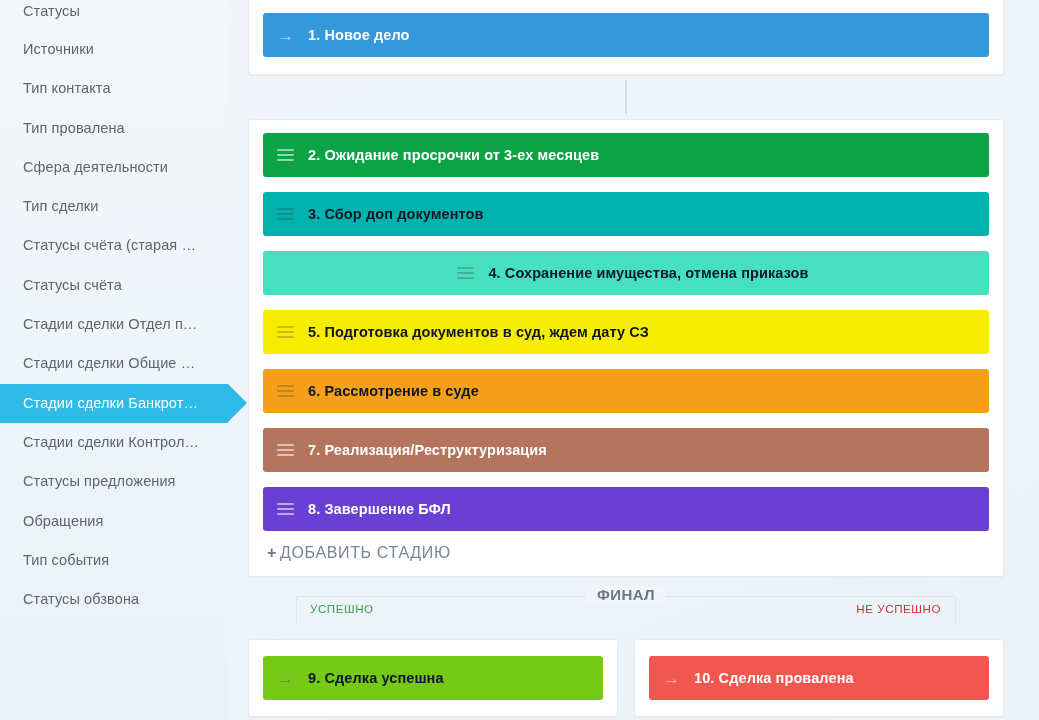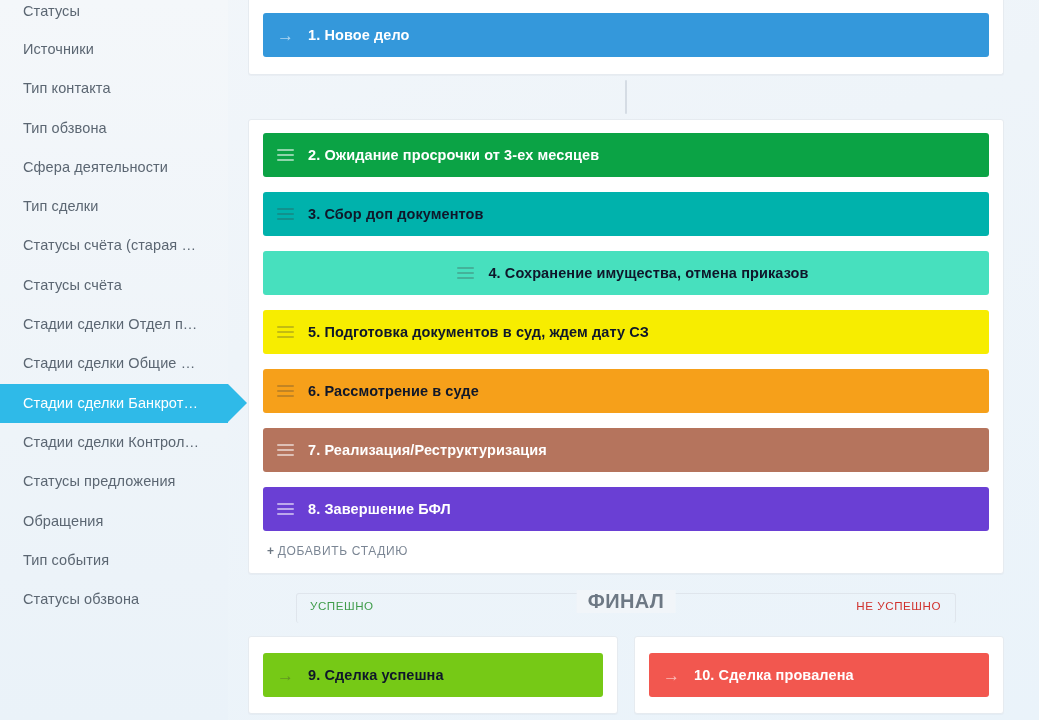--- a/index.html
+++ b/index.html
@@ -153,21 +153,21 @@
     font-weight: bold;
     color: #ffffff;
     letter-spacing: 0.1px;
   }
 
   .stage.dark-text .stage-label { color: #0f172a; }
 
   .add-stage {
     margin-top: 13px;
     padding-left: 4px;
-    font-size: 12px;
+    font-size: 16px;
     letter-spacing: 0.65px;
     color: #7b8694;
     cursor: pointer;
     display: inline-block;
   }
 
   .add-stage .plus {
     font-weight: bold;
     margin-right: 3px;
     color: #6d7884;
@@ -203,25 +203,24 @@
     height: 30px;
   }
 
   .final-legend {
     position: absolute;
     top: -11px;
     left: 50%;
     transform: translateX(-50%);
     background: #f1f5f9;
     padding: 0 11px;
-    font-size: 20px;
+    font-size: 15px;
     font-weight: bold;
     color: #6d7884;
     letter-spacing: 0.4px;
-    margin-top: 7px;
   }
 
   .final-tab {
     position: absolute;
     top: 5px;
     font-size: 11.6px;
     font-weight: normal;
     letter-spacing: 0.55px;
   }
 
@@ -251,21 +250,21 @@
 </head>
 <body>
 
 <div class="app">
 
   <nav class="sidebar">
     <ul class="sidebar-list" id="sidebar-list">
         <li class="sidebar-item first"><span>Статусы</span></li>
         <li class="sidebar-item"><span>Источники</span></li>
         <li class="sidebar-item"><span>Тип контакта</span></li>
-        <li class="sidebar-item"><span>Тип обзвона</span></li>
+        <li class="sidebar-item"><span>Тип провалена</span></li>
         <li class="sidebar-item"><span>Сфера деятельности</span></li>
         <li class="sidebar-item"><span>Тип сделки</span></li>
         <li class="sidebar-item"><span>Статусы счёта (старая …</span></li>
         <li class="sidebar-item"><span>Статусы счёта</span></li>
         <li class="sidebar-item"><span>Стадии сделки Отдел п…</span></li>
         <li class="sidebar-item"><span>Стадии сделки Общие …</span></li>
         <li class="sidebar-item active"><span>Стадии сделки Банкрот…</span></li>
         <li class="sidebar-item"><span>Стадии сделки Контрол…</span></li>
         <li class="sidebar-item"><span>Статусы предложения</span></li>
         <li class="sidebar-item"><span>Обращения</span></li>

